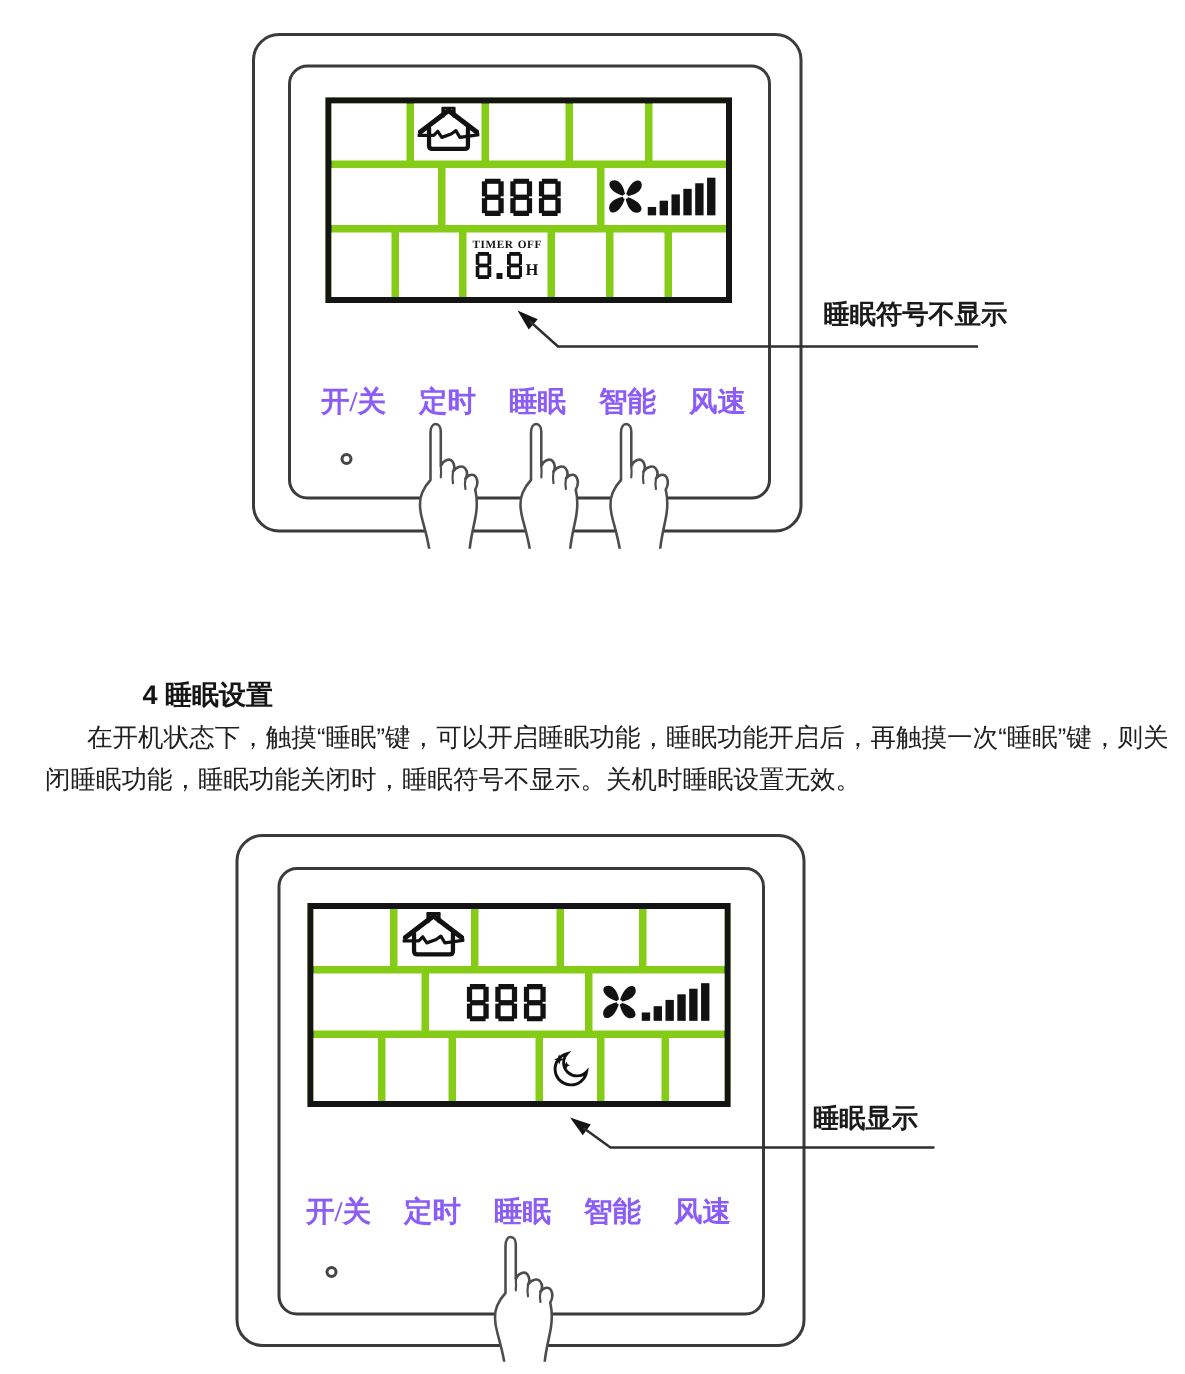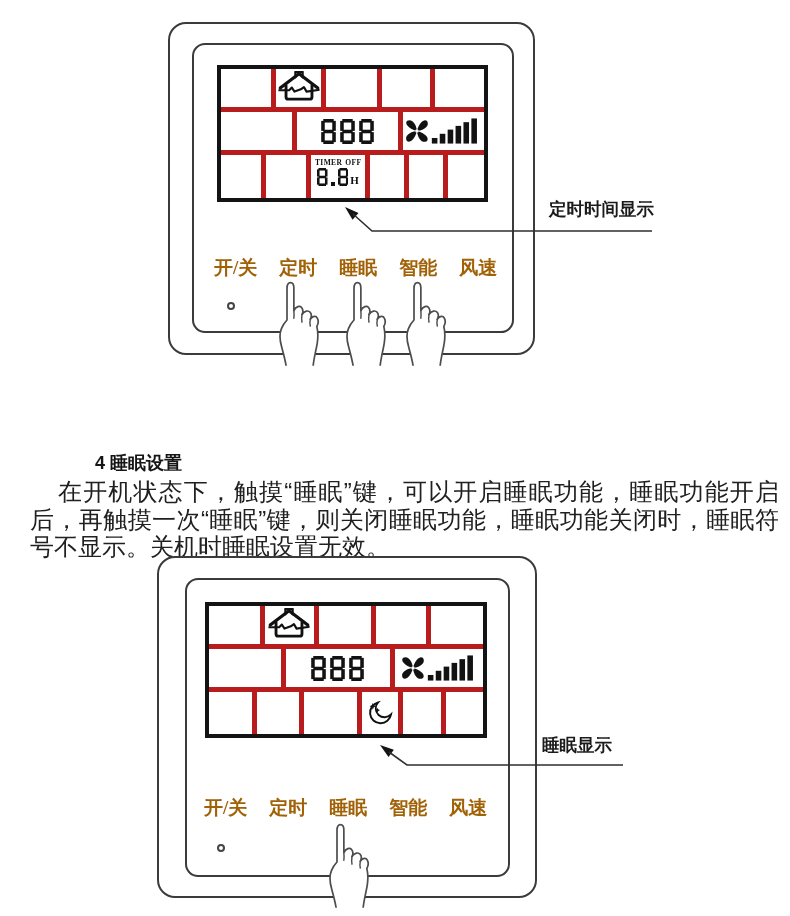--- a/index.html
+++ b/index.html
@@ -8,55 +8,55 @@
     position:relative; width:790px; height:916px; background:#fff;
     font-family:"Liberation Sans", sans-serif; color:#1c1c1c; overflow:hidden;
   }
   .abs { position:absolute; }
 
   
   .outer-rect { border:2px solid #3b3b3b; border-radius:18px; background:#fff; }
   .inner-rect { border:2px solid #3b3b3b; border-radius:13px; background:#fff; }
 
   
-  .lcd { background:#b91c1c; border:4px solid #141414; display:flex; flex-direction:column; gap:5px; }
+  .lcd { background:#84cc16; border:4px solid #141414; display:flex; flex-direction:column; gap:5px; }
   .lcd-row { display:flex; gap:5px; }
   .lcd-cell { background:#fff; display:flex; align-items:center; justify-content:center; overflow:hidden; }
 
   
   .seg-row { display:flex; align-items:flex-end; }
   .seg-big { gap:4px; height:25px; }
   .seg-big svg { width:15px; height:25px; fill:#121212; display:block; }
   .seg-small { gap:2px; height:18px; }
   .seg-small svg { width:10.5px; height:18px; fill:#121212; display:block; }
   .seg-dot { width:4px; height:4px; background:#121212; margin:0 1px 0 1px; align-self:flex-end; }
 
   
   .timer-cell { flex-direction:column; justify-content:flex-start; align-items:stretch; }
   .timer-top { display:flex; justify-content:space-between; padding:3px 4px 0 4px;
                font:700 7.5px "Liberation Serif", serif; letter-spacing:.4px; color:#111; }
   .timer-bottom { display:flex; align-items:flex-end; justify-content:center; margin-top:1px; }
   .timer-h { font:700 11px "Liberation Serif", serif; margin:0 0 0 2px; color:#111; }
 
   
-  .btn-row { display:flex; gap:22px; font:600 19px "Liberation Serif", serif; color:#a16207; white-space:nowrap; }
+  .btn-row { display:flex; gap:22px; font:600 19px "Liberation Serif", serif; color:#8b5cf6; white-space:nowrap; }
   .indicator-dot { width:8px; height:8px; border:2px solid #444; border-radius:50%; background:#fff; }
 
   
   .callout-label { font:600 17.5px "Liberation Serif", serif; color:#1b1b1b; white-space:nowrap; }
   .callout-svg { overflow:visible; }
   .callout-svg line, .callout-svg polyline { stroke:#2f2f2f; stroke-width:1.6; fill:none; }
   .callout-svg polygon { fill:#141414; }
 
   
   .hand { overflow:visible; z-index:6; }
 
   
   .sec-heading { font-weight:bold; font-size:18px; color:#151515; white-space:nowrap; }
-  .sec-body { font-size:24px; line-height:27.5px; text-align:justify; text-indent:28px; color:#202020; }
+  .sec-body { font-size:17px; line-height:27.5px; text-align:justify; text-indent:28px; color:#202020; }
 
   svg .ink { stroke:#111; fill:none; stroke-linecap:round; stroke-linejoin:round; }
 </style>
 </head>
 <body>
 
 <svg width="0" height="0" style="position:absolute" aria-hidden="true">
   <defs>
     <symbol id="sym-house" viewBox="0 0 46 38">
       <path class="ink" stroke-width="3.6" d="M2 19 L23 3 L44 19"></path>
@@ -185,21 +185,21 @@
         <div class="lcd-cell" style="flex:38;"></div>
         <div class="lcd-cell" style="flex:39;"></div>
         <div class="lcd-cell" style="flex:41;"></div>
       </div>
     </div>
 
     <svg class="abs callout-svg" style="left:338px; top:198px;" width="320" height="40">
       <polygon points="7,9 14.5,21.7 20.5,14.9"></polygon>
       <polyline points="15,16 34,33 314,33"></polyline>
     </svg>
-    <span class="abs callout-label" style="left:549px; top:197px;">定时时间显示</span>
+    <span class="abs callout-label" style="left:549px; top:197px;">睡眠符号不显示</span>
 
     <div class="abs btn-row" style="left:214px; top:255px;">
       <span>开/关</span>
       <span>定时</span>
       <span>睡眠</span>
       <span>智能</span>
       <span>风速</span>
     </div>
 
     <div class="abs indicator-dot" style="left:227px; top:302px;"></div>

